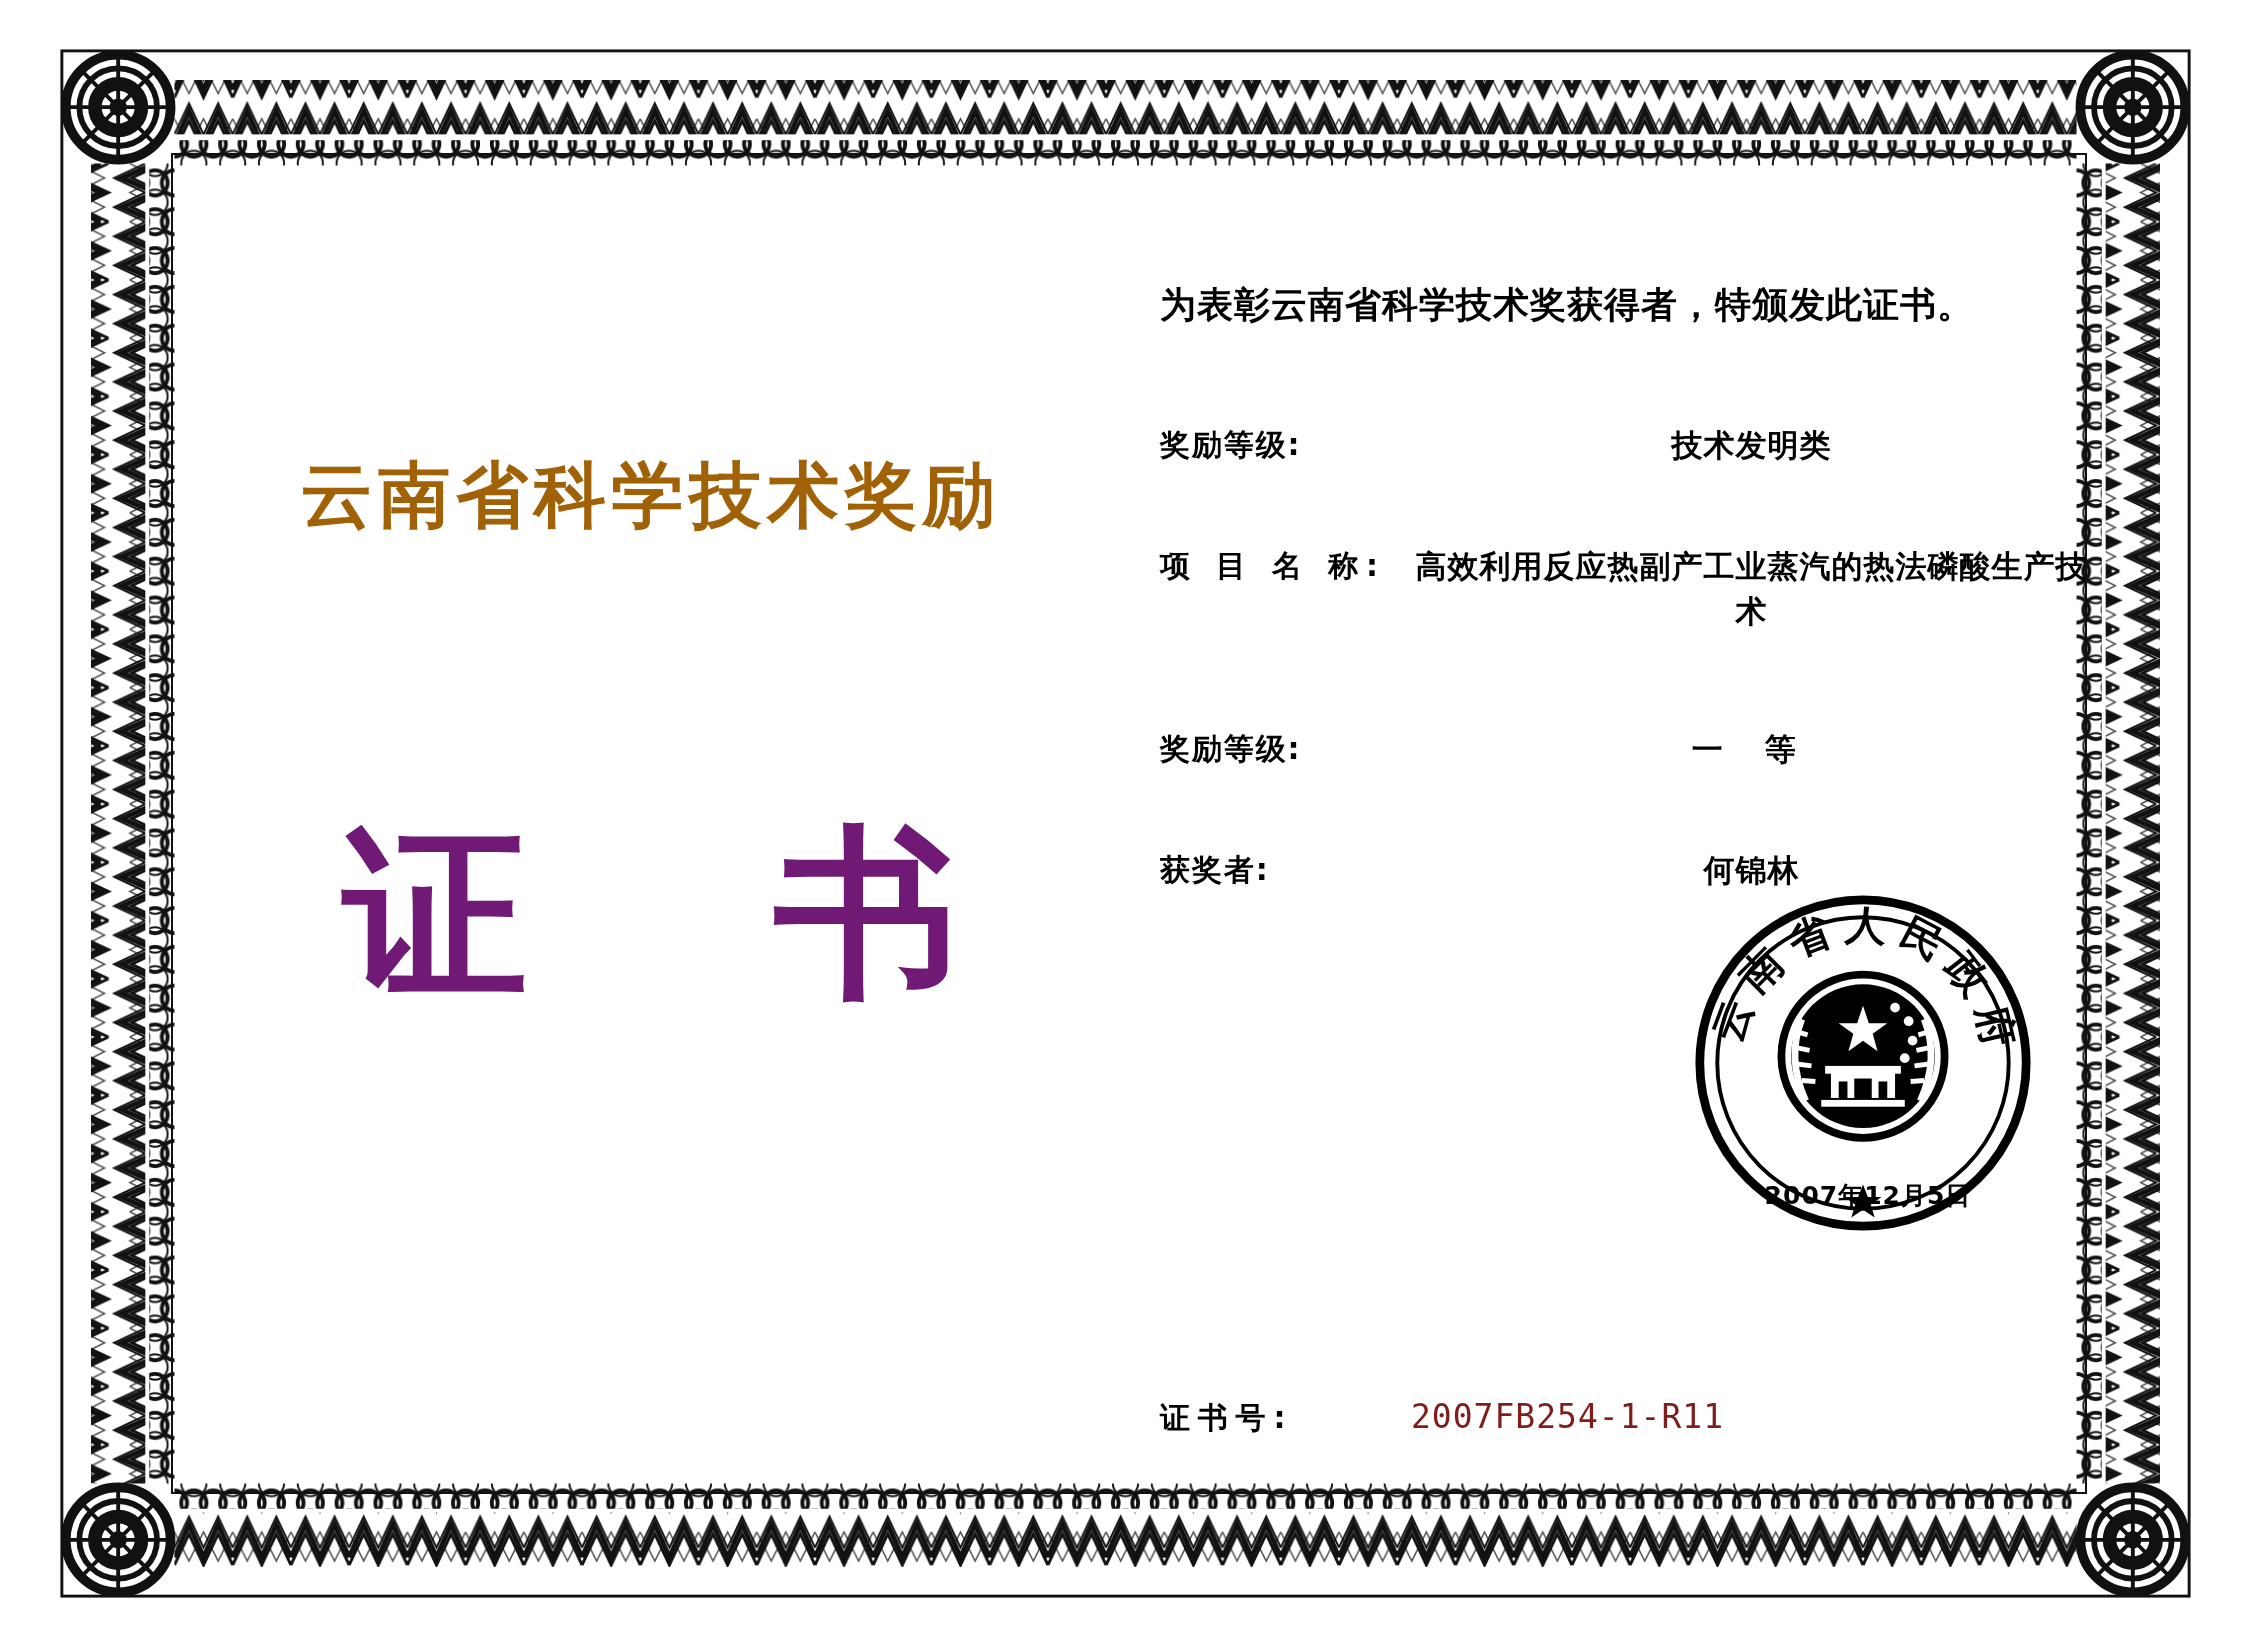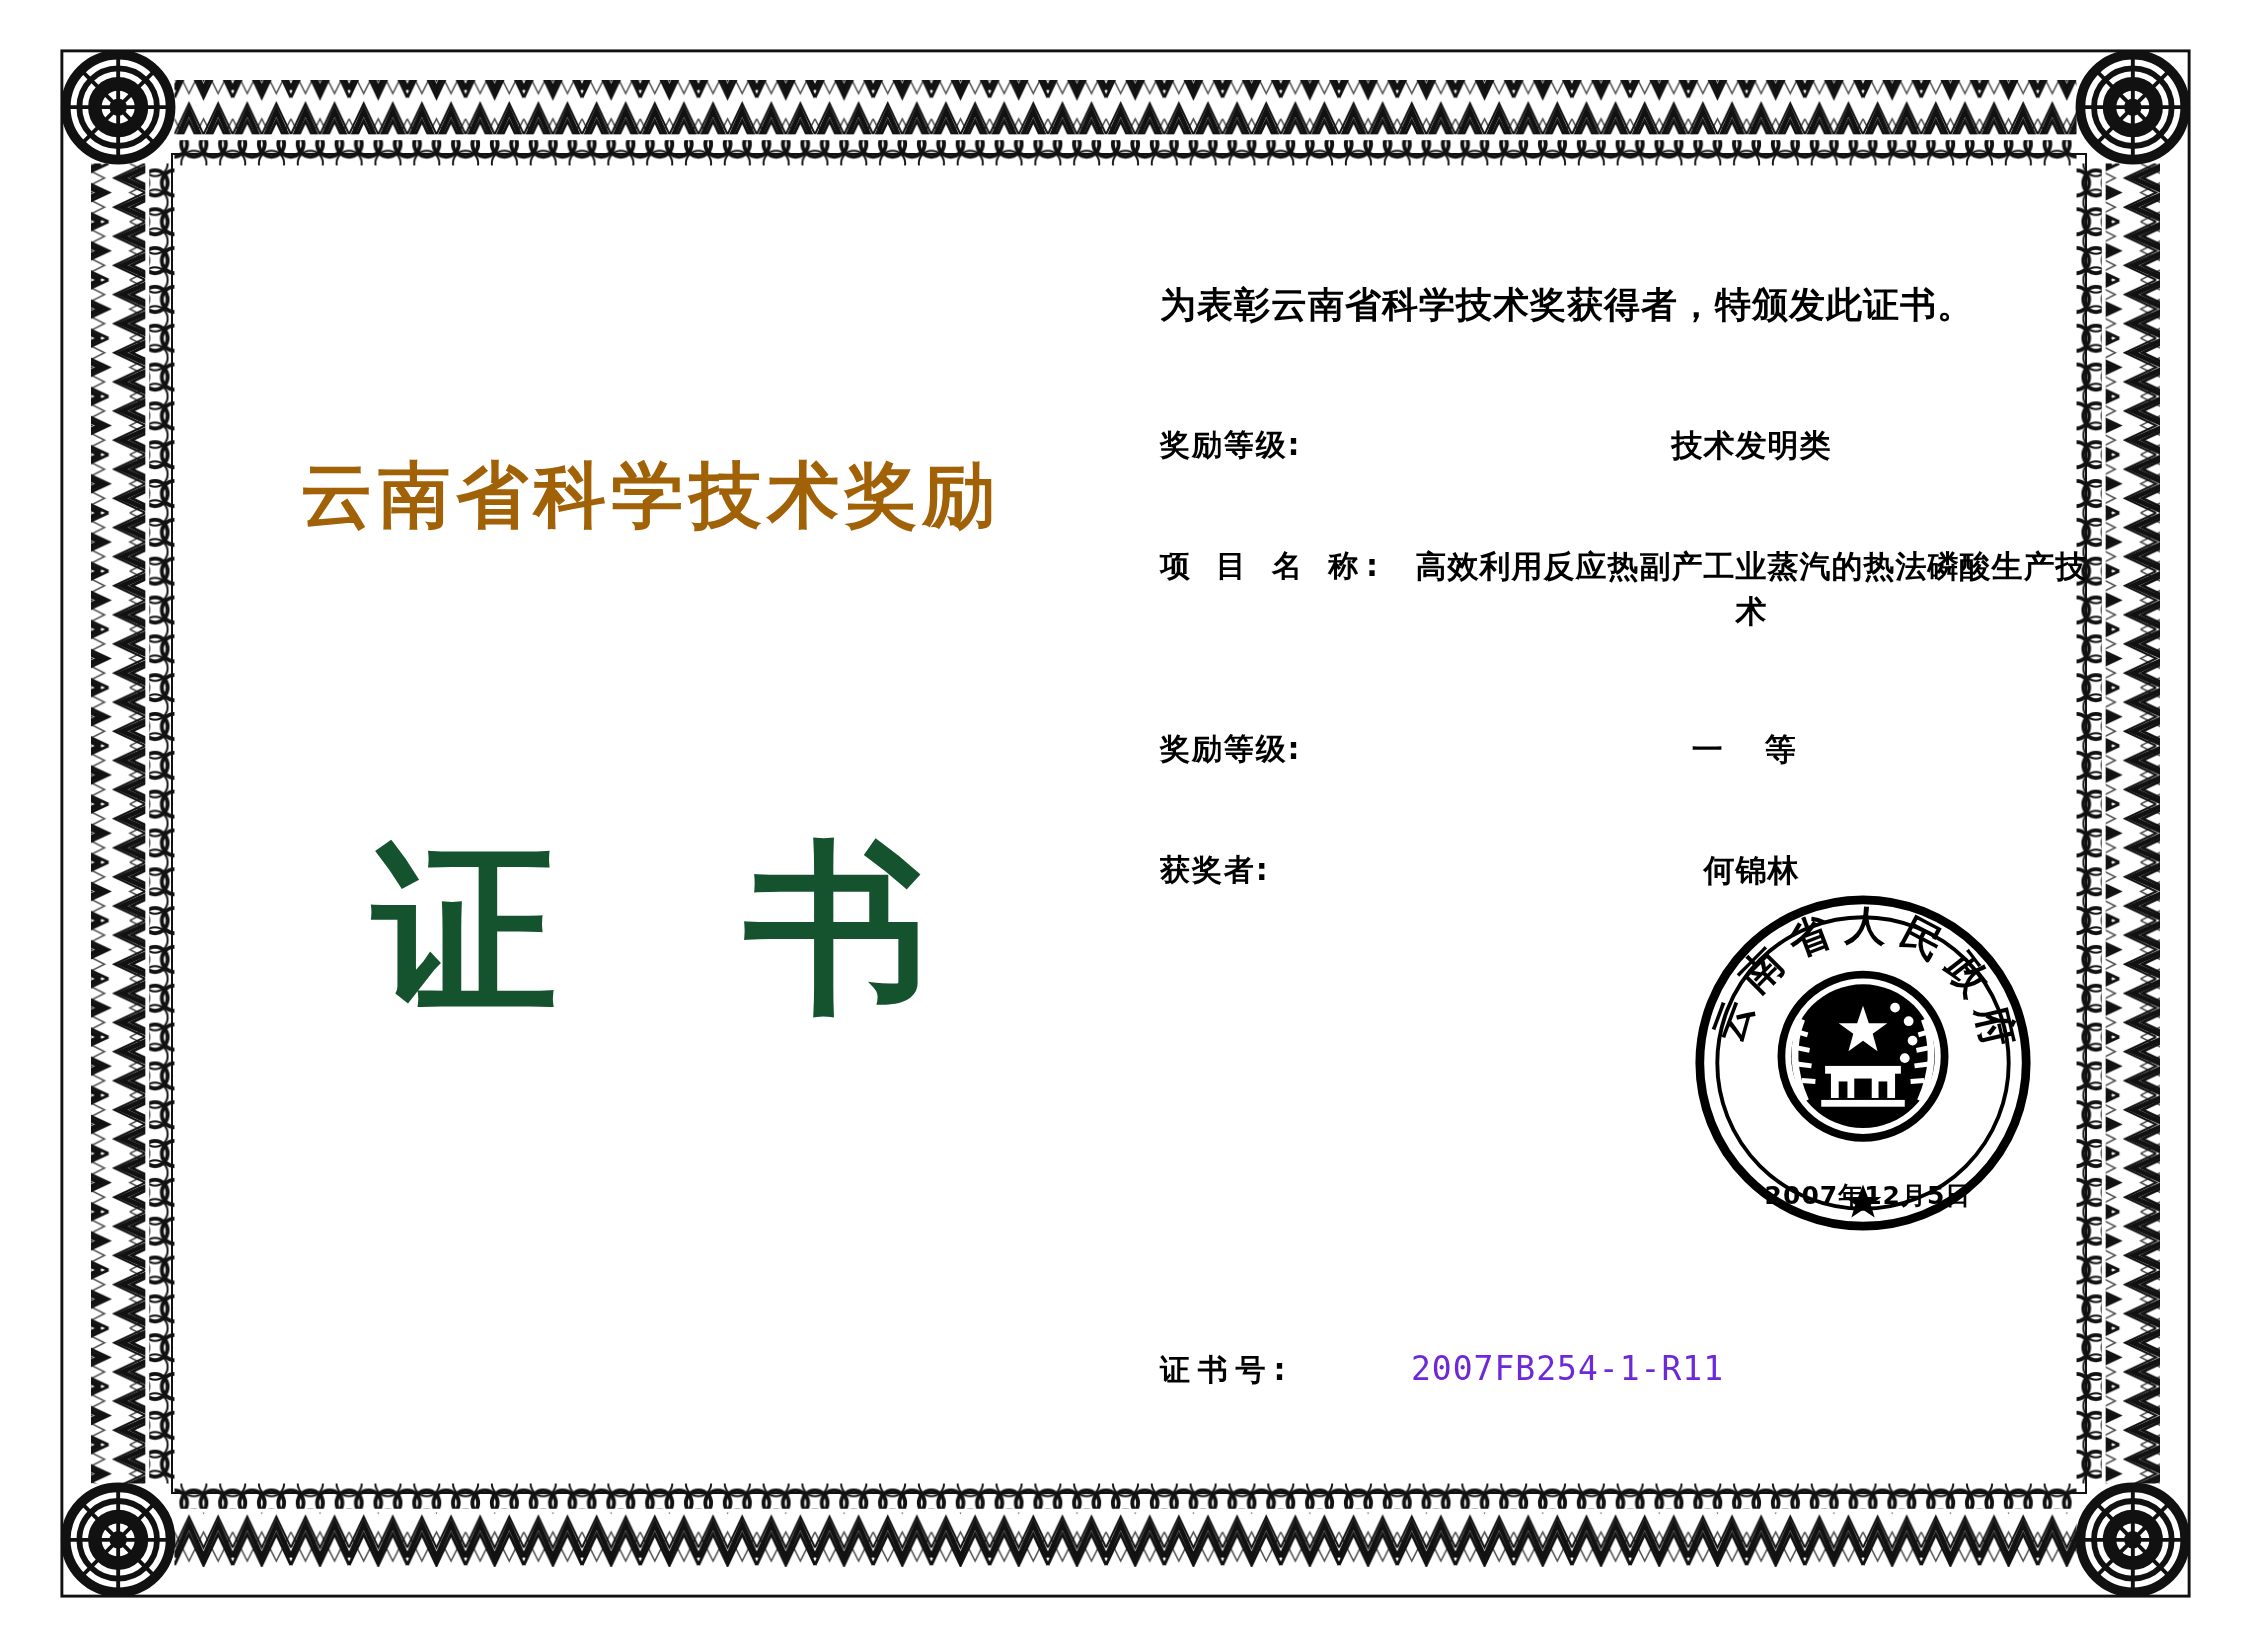--- a/index.html
+++ b/index.html
@@ -60,27 +60,27 @@
     font-family: "DejaVu Sans", "Liberation Sans", sans-serif;
     font-weight: 700;
     font-size: 72px;
     letter-spacing: 5.8px;
     line-height: 1.1;
     white-space: nowrap;
     color: #a16207;
   }
   .cert-word {
     margin-top: 301px;
-    font-family: Liberation Sans, sans-serif;
+    font-family: Liberation Mono, monospace;
     font-weight: 900;
     font-size: 184px;
     letter-spacing: 68px;
     text-indent: 68px;
     line-height: 1;
-    color: #14532d;
+    color: #701a75;
   }
 
   
   .right-block {
     position: absolute;
     left: 1160px;
     top: 281px;
     width: 932px;
   }
   .headline {
@@ -152,21 +152,22 @@
     font-size: 30px;
     letter-spacing: 7.8px;
     color: #000;
     white-space: nowrap;
   }
   .cert-no-value {
     padding-left: 47px;
     font-family: "DejaVu Sans Mono", "Liberation Mono", monospace;
     font-size: 33px;
     letter-spacing: 1px;
-    color: #6d28d9;
+    color: #7f1d1d;
+    margin-top: 48px;
   }
 
   
   .seal {
     position: absolute;
     left: 1693px;
     top: 893px;
     width: 340px;
     height: 340px;
   }

